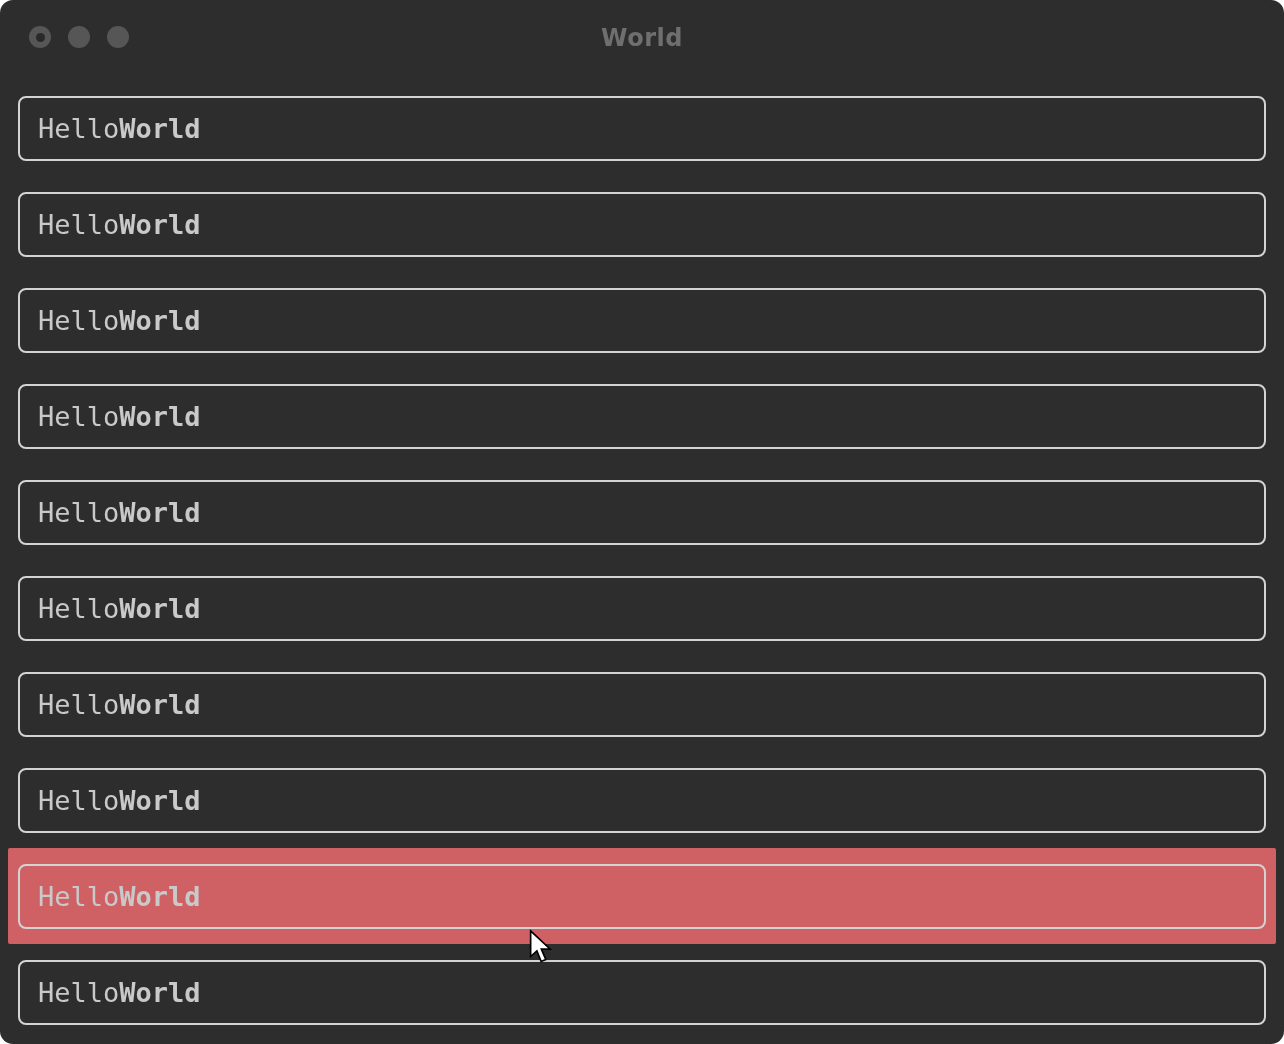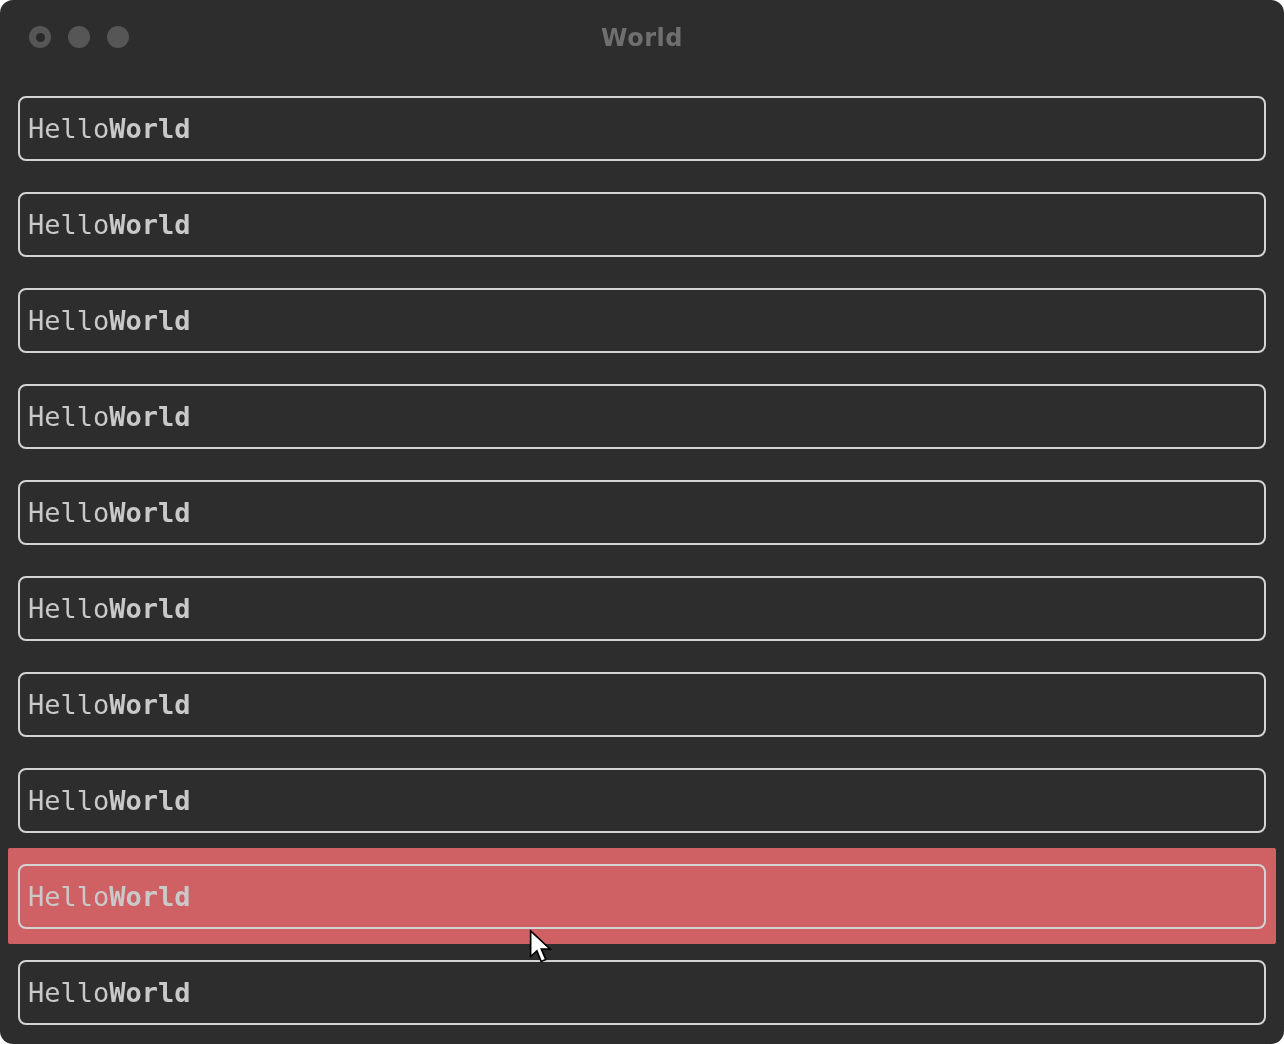--- a/index.html
+++ b/index.html
@@ -69,21 +69,21 @@
   .row.highlighted {
     background: var(--highlight, #cf6165);
   }
   .hw-box {
     height: 65px;
     box-sizing: border-box;
     border: 2px solid var(--box-border, #d3d3d3);
     border-radius: 8px;
     display: flex;
     align-items: center;
-    padding-left: 8px;
+    padding-left: 18px;
     font-size: 27px;
     color: var(--text, #c9c9c9);
     white-space: pre;
   }
   .t-bold {
     font-weight: bold;
   }
   .cursor {
     position: absolute;
     pointer-events: none;

